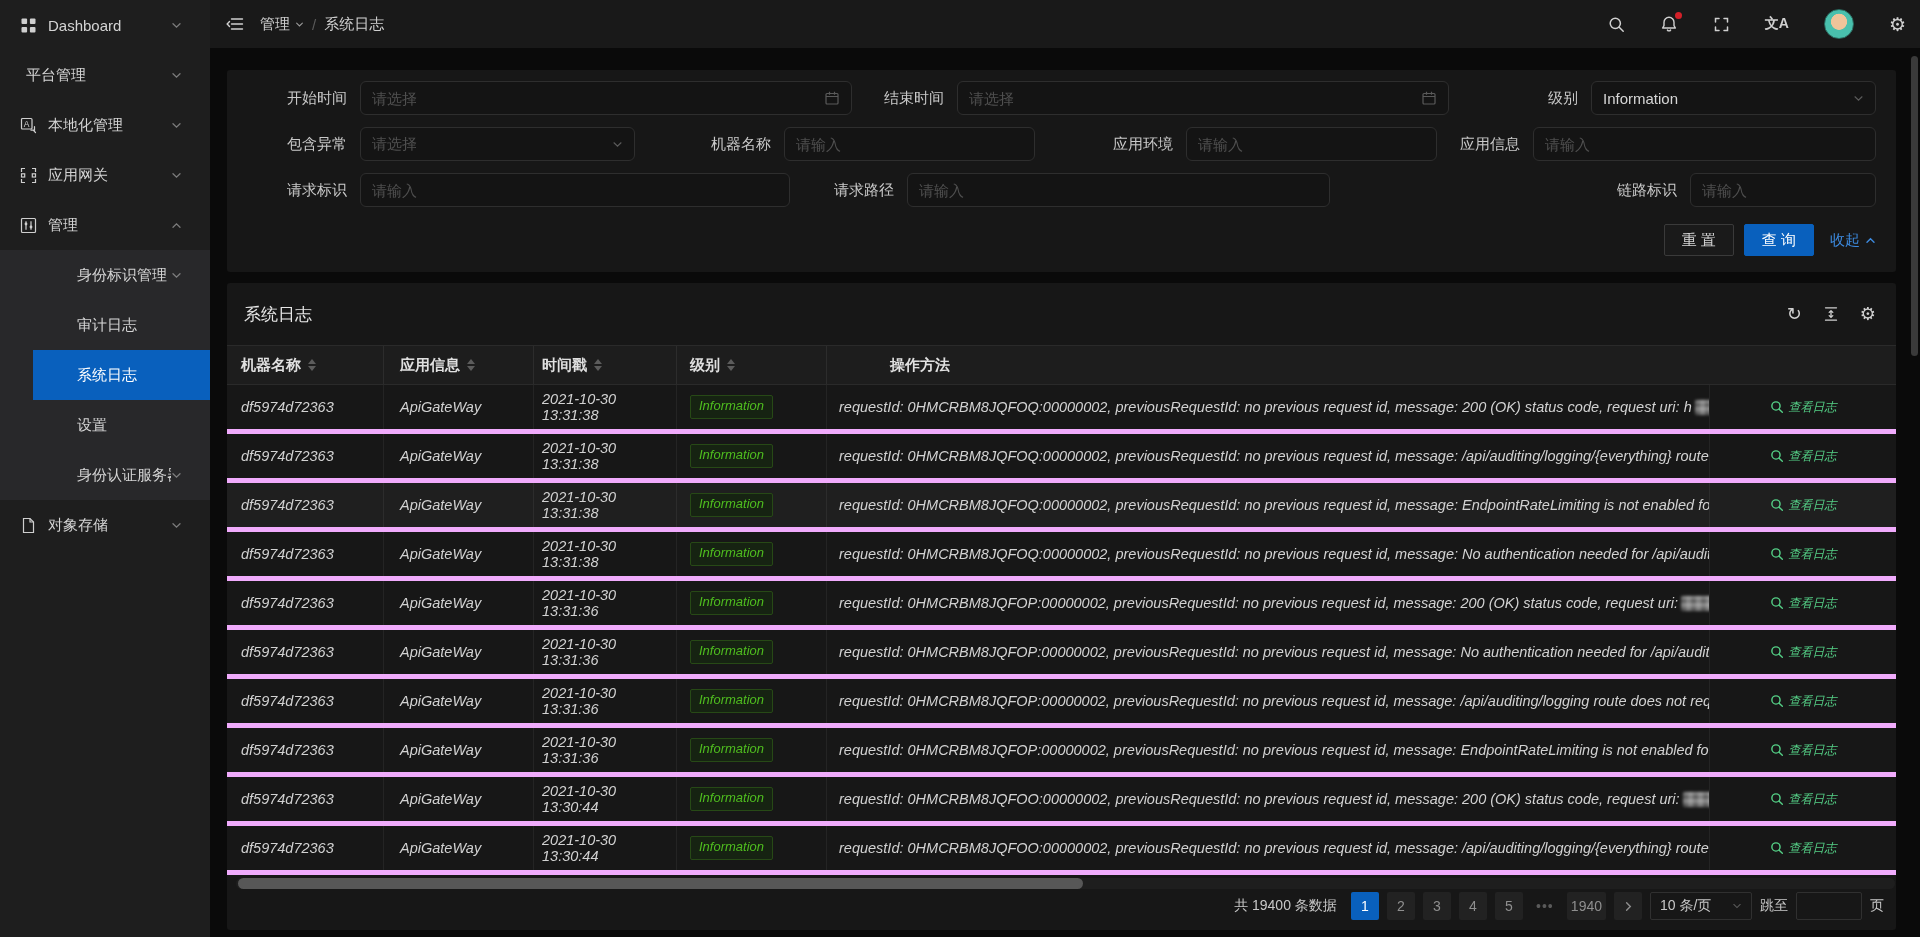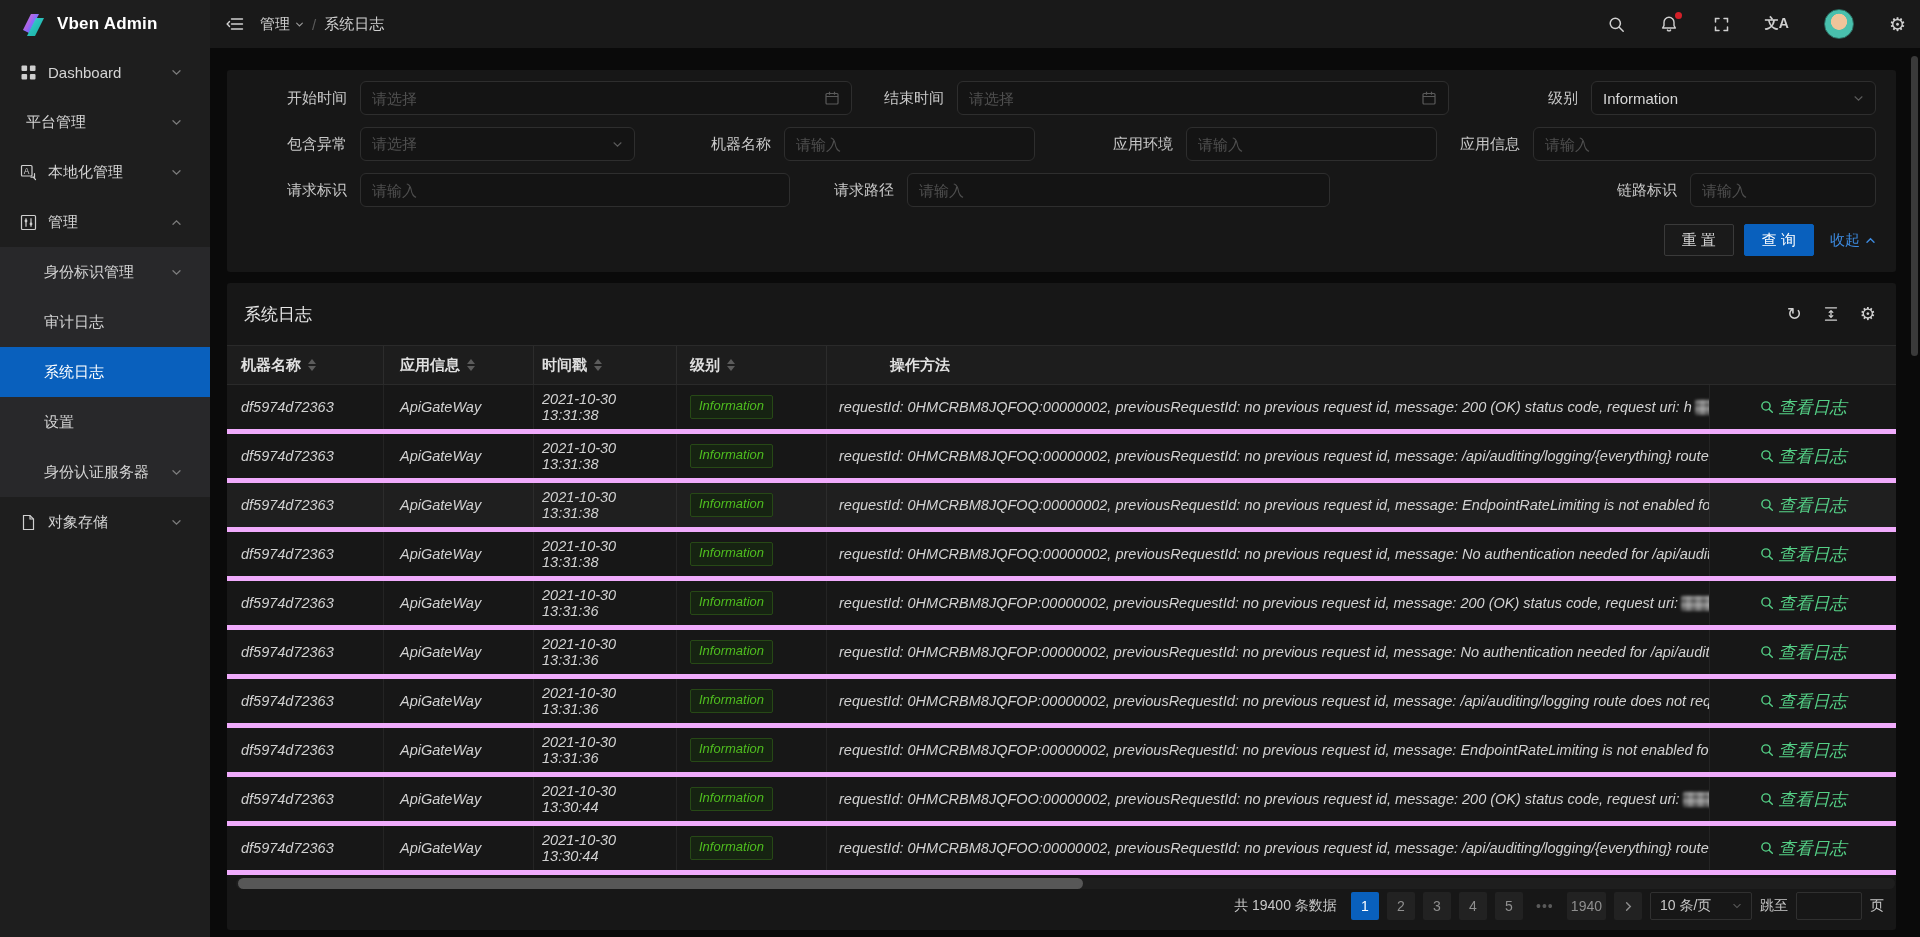--- a/index.html
+++ b/index.html
@@ -15,21 +15,21 @@
   .sidebar { position:absolute; left:0; top:0; width:210px; height:937px; background:#1e1e1e; z-index:5; }
   .logo { height:47px; display:flex; align-items:center; padding-left:18px; gap:9px; cursor:pointer; }
   .logo-title { font-size:17px; font-weight:700; color:#ffffff; letter-spacing:.2px; }
   .menu { }
   .m-item { height:50px; display:flex; align-items:center; padding:0 28px 0 20px; cursor:pointer; color:#d4d4d4; font-size:15px; }
   .m-item .m-ico { width:17px; margin-right:11px; flex:0 0 auto; }
   .m-item .m-label { flex:1 1 auto; white-space:nowrap; overflow:hidden; }
   .m-item.no-ico { padding-left:26px; }
   .m-arrow { flex:0 0 auto; opacity:.75; }
   .submenu { background:#28282a; }
-  .m-item.sub { padding-left:44px; }
+  .m-item.sub { padding-left:44px;margin-left:33px; }
   .m-item.active { background:#0960bd; color:#ffffff; }
 
   
   .topbar { position:absolute; left:210px; top:0; right:0; height:48px; background:#191919; display:flex; align-items:center; padding:0 14px 0 12px; }
   .fold-btn { cursor:pointer; padding:4px; }
   .breadcrumb { display:flex; align-items:center; gap:8px; margin-left:12px; font-size:15px; }
   .bc-section { display:flex; align-items:center; gap:5px; color:#cfcfcf; cursor:pointer; }
   .bc-sep { color:#5a5a5a; }
   .bc-page { color:#cfcfcf; }
   .top-actions { margin-left:auto; display:flex; align-items:center; gap:35px; }
@@ -85,21 +85,21 @@
   .col3 { width:143px; padding:0 4px 0 8px; }
   .col4 { width:150px; padding:0 12px 0 13px; }
   .col5 { width:883px; padding:0 10px 0 12px; white-space:nowrap; }
   .col6 { width:186px; justify-content:center; }
   .th.col6 { justify-content:center; padding:0; }
   .badge { display:inline-block; padding:2px 8px 3px; font-size:13px; color:#4fbe1f; background:#162312; border:1px solid #274916; border-radius:2px; line-height:1.25; }
   .msg-text { white-space:nowrap; }
   .blurred { display:none; height:15px; margin-left:3px; border-radius:2px; vertical-align:middle; flex:0 0 auto;
     background-image:repeating-linear-gradient(90deg,#6f6f6f 0 5px,#9b9b9b 5px 10px),repeating-linear-gradient(0deg,#7a7a7a 0 4px,#a8a8a8 4px 8px);
     background-blend-mode:overlay; filter:blur(1.6px); opacity:.85; }
-  .view-link { display:flex; align-items:center; gap:5px; color:#55d187; font-size:17px; cursor:pointer; }
+  .view-link { display:flex; align-items:center; gap:5px; color:#55d187; font-size:12px; cursor:pointer; }
 
   .hscroll { position:absolute; left:9px; right:1px; top:595px; height:11px; background:#1e1e1e; border-radius:6px; }
   .hscroll-thumb { position:absolute; left:2px; top:0; width:845px; height:11px; background:#575757; border-radius:6px; cursor:pointer; }
 
   
   .pagination { position:absolute; right:12px; bottom:9px; height:30px; display:flex; align-items:center; gap:8px; font-size:14px; color:#c8c8c8; }
   .pg-total { margin-right:6px; }
   .pg-pages { display:flex; align-items:center; gap:8px; }
   .pg-item { min-width:28px; height:28px; border-radius:2px; background:#222222; color:#8f8f8f; display:flex; align-items:center; justify-content:center; cursor:pointer; padding:0 4px; }
   .pg-item.active { background:#0960bd; color:#ffffff; }
@@ -107,38 +107,20 @@
   .pg-next { width:28px; height:28px; border-radius:2px; background:#222222; display:flex; align-items:center; justify-content:center; cursor:pointer; }
   .pg-size { height:28px; min-width:102px; border:1px solid #303030; border-radius:2px; display:flex; align-items:center; gap:10px; padding:0 9px; cursor:pointer; color:#c8c8c8; }
   .pg-jump { width:66px; height:28px; border:1px solid #303030; border-radius:2px; background:transparent; color:#d6d6d6; outline:none; padding:0 8px; font-family:inherit; font-size:14px; }
 
   .v-scrollbar { position:absolute; right:2px; top:56px; width:7px; height:300px; border-radius:4px; background:#3a3a3a; cursor:pointer; }
 </style>
 </head>
 <body>
 
 <aside class="sidebar">
-  <div class="logo">
-    <svg width="30" height="30" viewBox="0 0 30 30">
-      <defs>
-        <linearGradient id="lg1" x1="0" y1="0" x2="1" y2="1">
-          <stop offset="0" stop-color="#a78bfa"></stop>
-            <stop offset="1" stop-color="#6d4df6"></stop>
-        </linearGradient>
-        <linearGradient id="lg2" x1="0" y1="0" x2="1" y2="1">
-          <stop offset="0" stop-color="#3fd6e0"></stop>
-            <stop offset="1" stop-color="#13b8a2"></stop>
-        </linearGradient>
-      </defs>
-      <polygon points="13,5 21,5 11,24 5,21" fill="url(#lg1)"></polygon>
-      <polygon points="18,9 26,9 17,27 9,27" fill="url(#lg2)" opacity="0.95"></polygon>
-      <polygon points="13,5 17,5 9,21 5,21" fill="#e051c8" opacity="0.35"></polygon>
-    </svg>
-    <span class="logo-title">Vben Admin</span>
-  </div>
 
   <nav class="menu">
     <div class="m-item">
       <svg class="m-ico" width="17" height="17" viewBox="0 0 17 17" fill="#cfcfcf">
         <rect x="1.5" y="1.5" width="5.6" height="5.6" rx="1"></rect>
           <rect x="9.9" y="1.5" width="5.6" height="5.6" rx="1"></rect>
         <rect x="1.5" y="9.9" width="5.6" height="5.6" rx="1"></rect>
           <rect x="9.9" y="9.9" width="5.6" height="5.6" rx="1"></rect>
       </svg>
       <span class="m-label">Dashboard</span>
@@ -160,20 +142,31 @@
         <text x="6.7" y="9.8" font-size="8.5" fill="#cfcfcf" stroke="none" text-anchor="middle" font-family="Liberation Sans,sans-serif">A</text>
         <path d="M14.5 9.5v3.6h-3.6M15.5 15.5l-2.3-2.3" stroke-linecap="round"></path>
       </svg>
       <span class="m-label">本地化管理</span>
       <svg class="m-arrow" width="11" height="11" viewBox="0 0 11 11">
           <path d="M2 3.8l3.5 3.4L9 3.8" stroke="#9a9a9a" stroke-width="1.3" fill="none" stroke-linecap="round"></path>
         </svg>
     </div>
 
 
+    <div class="m-item">
+      <svg class="m-ico" width="17" height="17" viewBox="0 0 17 17" fill="none" stroke="#cfcfcf" stroke-width="1.2">
+        <path d="M1.5 5V1.5H5M12 1.5h3.5V5M15.5 12v3.5H12M5 15.5H1.5V12"></path>
+        <rect x="1.5" y="6.8" width="3.2" height="3.2"></rect>
+          <rect x="12.3" y="6.8" width="3.2" height="3.2"></rect>
+      </svg>
+      <span class="m-label">应用网关</span>
+      <svg class="m-arrow" width="11" height="11" viewBox="0 0 11 11">
+          <path d="M2 3.8l3.5 3.4L9 3.8" stroke="#9a9a9a" stroke-width="1.3" fill="none" stroke-linecap="round"></path>
+        </svg>
+    </div>
 
     <div class="m-item">
       <svg class="m-ico" width="17" height="17" viewBox="0 0 17 17" fill="none" stroke="#cfcfcf" stroke-width="1.2">
         <rect x="1.5" y="1.5" width="14" height="14" rx="1"></rect>
         <path d="M6 4.2v8.6M11 4.2v8.6"></path>
         <circle cx="6" cy="7" r="1.4" fill="#cfcfcf" stroke="none"></circle>
           <circle cx="11" cy="10" r="1.4" fill="#cfcfcf" stroke="none"></circle>
       </svg>
       <span class="m-label">管理</span>
       <svg class="m-arrow" width="11" height="11" viewBox="0 0 11 11">

